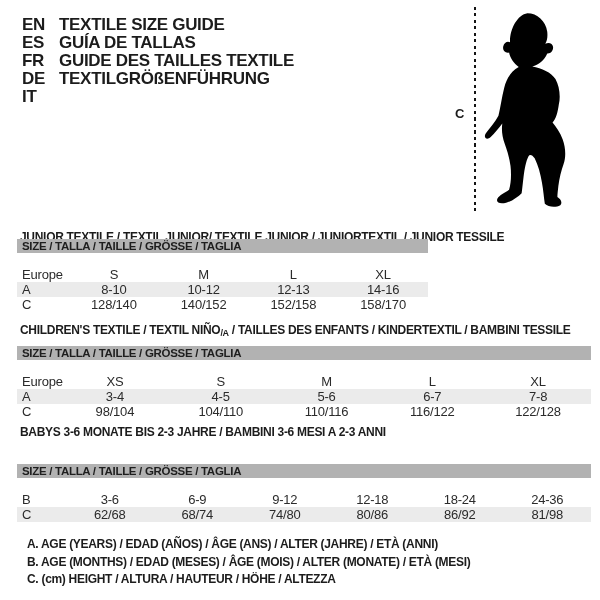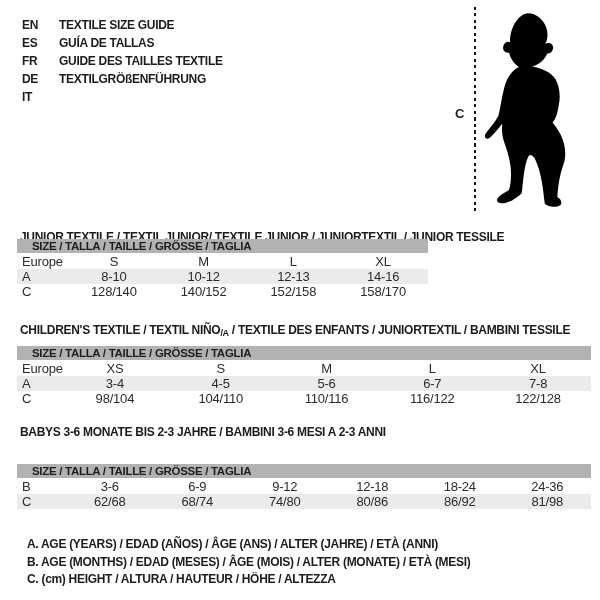--- a/index.html
+++ b/index.html
@@ -5,41 +5,41 @@
   * { margin:0; padding:0; box-sizing:border-box; }
   html,body { background:#fff; }
   body { font-family:"Liberation Sans", sans-serif; color:#1c1c1c; }
   #stage {
     position:relative; width:600px; height:600px; background:#ffffff;
     overflow:hidden;
   }
 
   
   .lang-list { position:absolute; top:16px; left:22px; }
-  .lang-row { display:flex; font-weight:700; font-size:12px; line-height:18px; letter-spacing:-0.3px; }
+  .lang-row { display:flex; font-weight:700; font-size:17px; line-height:18px; letter-spacing:-0.3px; }
   .lang-code { width:37px; }
 
   
   .height-line {
     position:absolute; left:474px; top:7px; width:2px; height:208px;
     background:repeating-linear-gradient(to bottom, #141414 0 3px, transparent 3px 6.5px);
   }
   .figure-label { position:absolute; left:455px; top:106px; font-weight:700; font-size:13px; }
   .baby-svg { position:absolute; left:482px; top:6px; width:116px; height:208px; }
 
   
   .section-title { position:absolute; left:20px; font-weight:700; font-size:12px; letter-spacing:-0.3px; line-height:16px; }
   .subscript { font-size:9px; vertical-align:-2px; }
 
   
   .size-table { position:absolute; left:17px; }
   .thead {
-    background:#b2b2b2; height:14px; line-height:14px; padding-left:15px;
+    background:#b2b2b2; height:14px; line-height:14px; padding-left:5px;
     font-weight:700; font-size:11.5px; letter-spacing:-0.3px; color:#1e1e1e;
-    margin-bottom:1px;
+    margin-bottom:14px;
   }
   .trow { display:flex; height:15px; line-height:15px; font-size:13px; letter-spacing:-0.2px; color:#2b2b2b; }
   .trow.striped { background:#ebebeb; }
   .trow .lbl { padding-left:5px; text-align:left; }
   .trow .val { flex:1; text-align:center; }
   .t1 .lbl { width:52px; }
   .t2 .lbl { width:45px; }
   .t3 .lbl { width:49px; }
 
   
@@ -119,21 +119,21 @@
     <div class="trow">
       <div class="lbl">C</div>
       <div class="val">128/140</div>
       <div class="val">140/152</div>
       <div class="val">152/158</div>
       <div class="val">158/170</div>
     </div>
   </div>
 
   <div class="section-title" style="top:322px;">
-    <span>CHILDREN'S TEXTILE / TEXTIL NIÑO</span><span class="subscript">/A</span><span> / TEXTILE DES ENFANTS / JUNIORTEXTIL / BAMBINI TESSILE</span>
+    <span>CHILDREN'S TEXTILE / TEXTIL NIÑO</span><span class="subscript">/A</span><span> / TAILLES DES ENFANTS / KINDERTEXTIL / BAMBINI TESSILE</span>
   </div>
   <div class="size-table t2" style="top:346px; width:574px;">
     <div class="thead">SIZE / TALLA / TAILLE / GRÖSSE / TAGLIA</div>
     <div class="trow">
       <div class="lbl">Europe</div>
       <div class="val">XS</div>
       <div class="val">S</div>
       <div class="val">M</div>
       <div class="val">L</div>
       <div class="val">XL</div>

